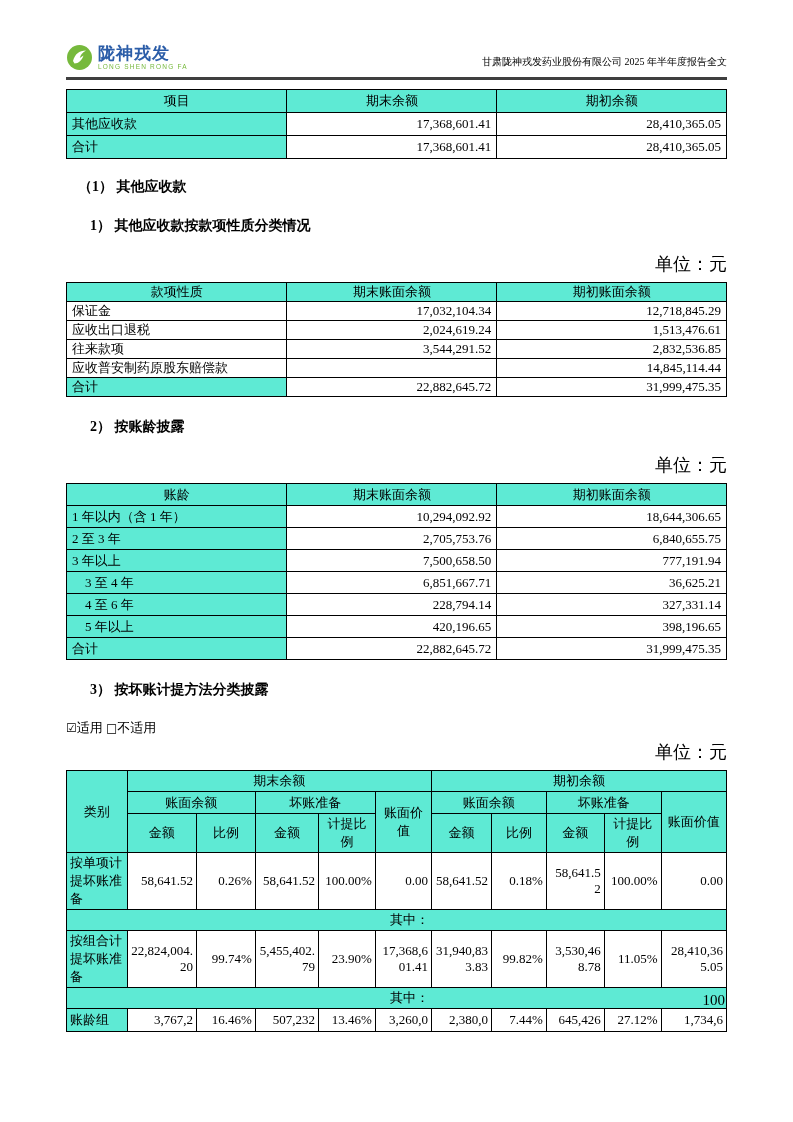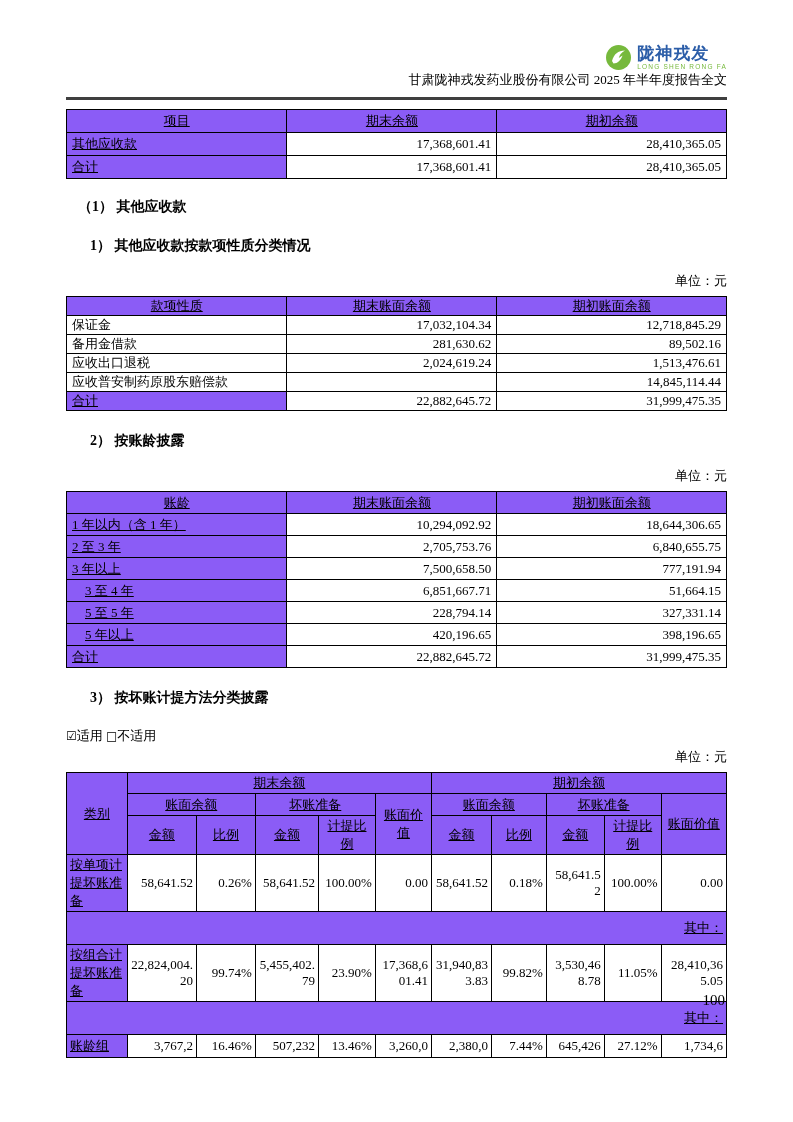--- a/index.html
+++ b/index.html
@@ -11,64 +11,64 @@
     background: #ffffff;
     font-family: "Liberation Serif", "DejaVu Serif", serif;
     color: #000;
     overflow: hidden;
   }
   .content { padding: 0 66px; }
 
   
   .hdr {
     padding-top: 44px;
-    display: flex; justify-content: space-between; align-items: flex-end; flex-direction: column;
+    display: flex; justify-content: space-between; align-items: flex-end;
   }
   .logo { display: flex; align-items: center; gap: 5px; }
   .logo-mark { width: 27px; height: 27px; display:block; }
   .brand-txt { display: flex; flex-direction: column; line-height: 1; }
   .brand-cn { font-size: 17px; font-weight: bold; color: #2b5da8; letter-spacing: 1px; font-family:"Liberation Sans",sans-serif; }
   .brand-en { font-size: 6.5px; color: #76b93c; letter-spacing: 1.2px; margin-top: 2px; font-family:"Liberation Sans",sans-serif; }
-  .doc-title { font-size: 13px; padding-bottom: 2px; }
+  .doc-title { font-size: 10px; padding-bottom: 2px; }
   .hdr-rule { height: 3px; background: #3f3f3f; margin-top: 6px; }
 
   
   table { border-collapse: collapse; width: 100%; table-layout: fixed; }
   th, td {
     border: 1px solid #000;
     font-size: 13px; font-weight: normal;
     padding: 1px 5px;
     vertical-align: middle;
     overflow: hidden;
   }
   th { text-align: center; }
-  .gray { background: #8b5cf6; text-decoration: underline; }
+  .gray { background: #5eead4; }
   .num { text-align: right; }
   .t1 { margin-top: 9px; }
   .t1 td, .t1 th { height: 23px; }
   .t2 td, .t2 th { height: 19px; padding-top: 0; padding-bottom: 0; }
   .t3 td, .t3 th { height: 22px; }
   .indent { padding-left: 18px; }
 
   
   .sec-h { font-weight: bold; font-size: 14px; margin: 19px 0 0 12px; }
   .sub-h { font-weight: bold; font-size: 14px; margin: 21px 0 0 24px; }
-  .unit { text-align: right; font-size: 13px; margin-top: 17px; margin-bottom: 6px; }
+  .unit { text-align: right; font-size: 18px; margin-top: 17px; margin-bottom: 6px; }
   .unit-tight { margin-top: 3px; }
   .applic { font-size: 13px; margin-top: 20px; }
   .applic .box { font-family: "DejaVu Sans", sans-serif; font-size: 12px; }
 
   
   .t4 th, .t4 td { padding: 1px 3px; font-size: 13px; }
   .t4 td.num { word-break: break-all; }
   .t4 .h1 td, .t4 .h1 th { height: 21px; }
   .t4 .h2 th { height: 22px; }
   .t4 .h3 th { height: 38px; }
   .t4 .data td { height: 55px; }
-  .t4 .mid td { height: 33px; text-align: right; padding-left: 29px; }
+  .t4 .mid td { height: 21px; text-align: center; padding-left: 29px; }
   .t4 .last td { height: 23px; }
   .t4 .cat { text-align: left; }
 
   .page-num {
     position: absolute; right: 68px; top: 992px;
     font-size: 15px;
   }
 </style>
 </head>
 <body>
@@ -131,28 +131,28 @@
         <th class="gray">款项性质</th>
         <th class="gray">期末账面余额</th>
         <th class="gray">期初账面余额</th>
       </tr>
       <tr>
         <td>保证金</td>
         <td class="num">17,032,104.34</td>
         <td class="num">12,718,845.29</td>
       </tr>
       <tr>
-        <td>备用金借款</td>
-        <td class="num">281,630.62</td>
-        <td class="num">89,502.16</td>
-      </tr>
-      <tr>
         <td>应收出口退税</td>
         <td class="num">2,024,619.24</td>
         <td class="num">1,513,476.61</td>
+      </tr>
+      <tr>
+        <td>往来款项</td>
+        <td class="num">3,544,291.52</td>
+        <td class="num">2,832,536.85</td>
       </tr>
       <tr>
         <td>应收普安制药原股东赔偿款</td>
         <td class="num"></td>
         <td class="num">14,845,114.44</td>
       </tr>
       <tr>
         <td class="gray">合计</td>
         <td class="num">22,882,645.72</td>
         <td class="num">31,999,475.35</td>
@@ -186,24 +186,24 @@
         <td class="num">6,840,655.75</td>
       </tr>
       <tr>
         <td class="gray">3 年以上</td>
         <td class="num">7,500,658.50</td>
         <td class="num">777,191.94</td>
       </tr>
       <tr>
         <td class="gray indent">3 至 4 年</td>
         <td class="num">6,851,667.71</td>
-        <td class="num">51,664.15</td>
-      </tr>
-      <tr>
-        <td class="gray indent">5 至 5 年</td>
+        <td class="num">36,625.21</td>
+      </tr>
+      <tr>
+        <td class="gray indent">4 至 6 年</td>
         <td class="num">228,794.14</td>
         <td class="num">327,331.14</td>
       </tr>
       <tr>
         <td class="gray indent">5 年以上</td>
         <td class="num">420,196.65</td>
         <td class="num">398,196.65</td>
       </tr>
       <tr>
         <td class="gray">合计</td>

